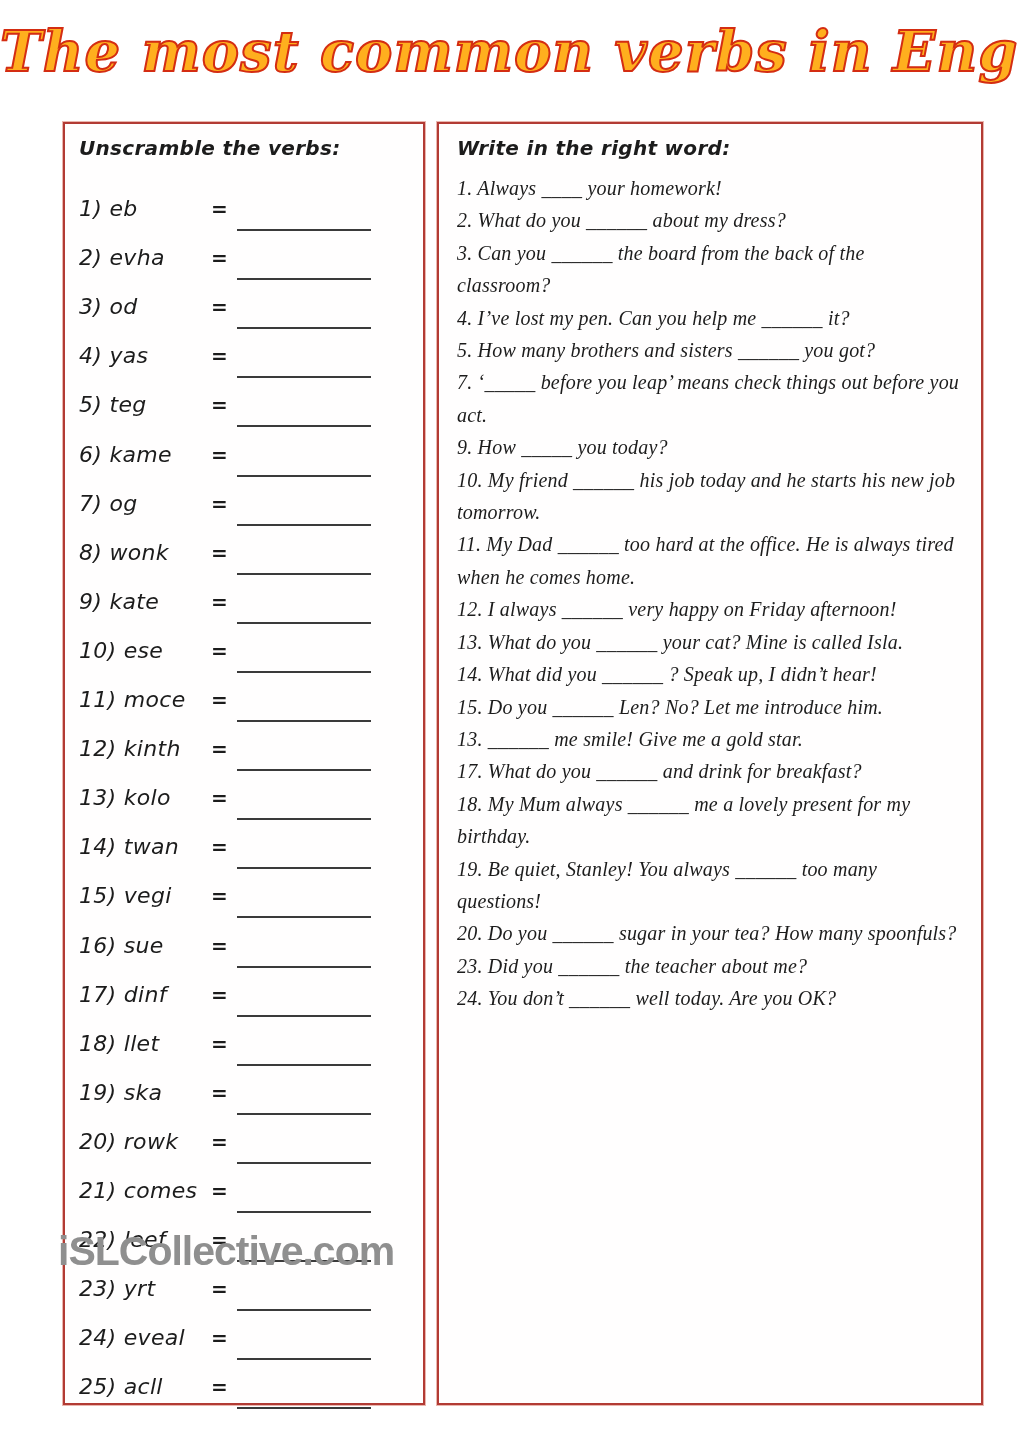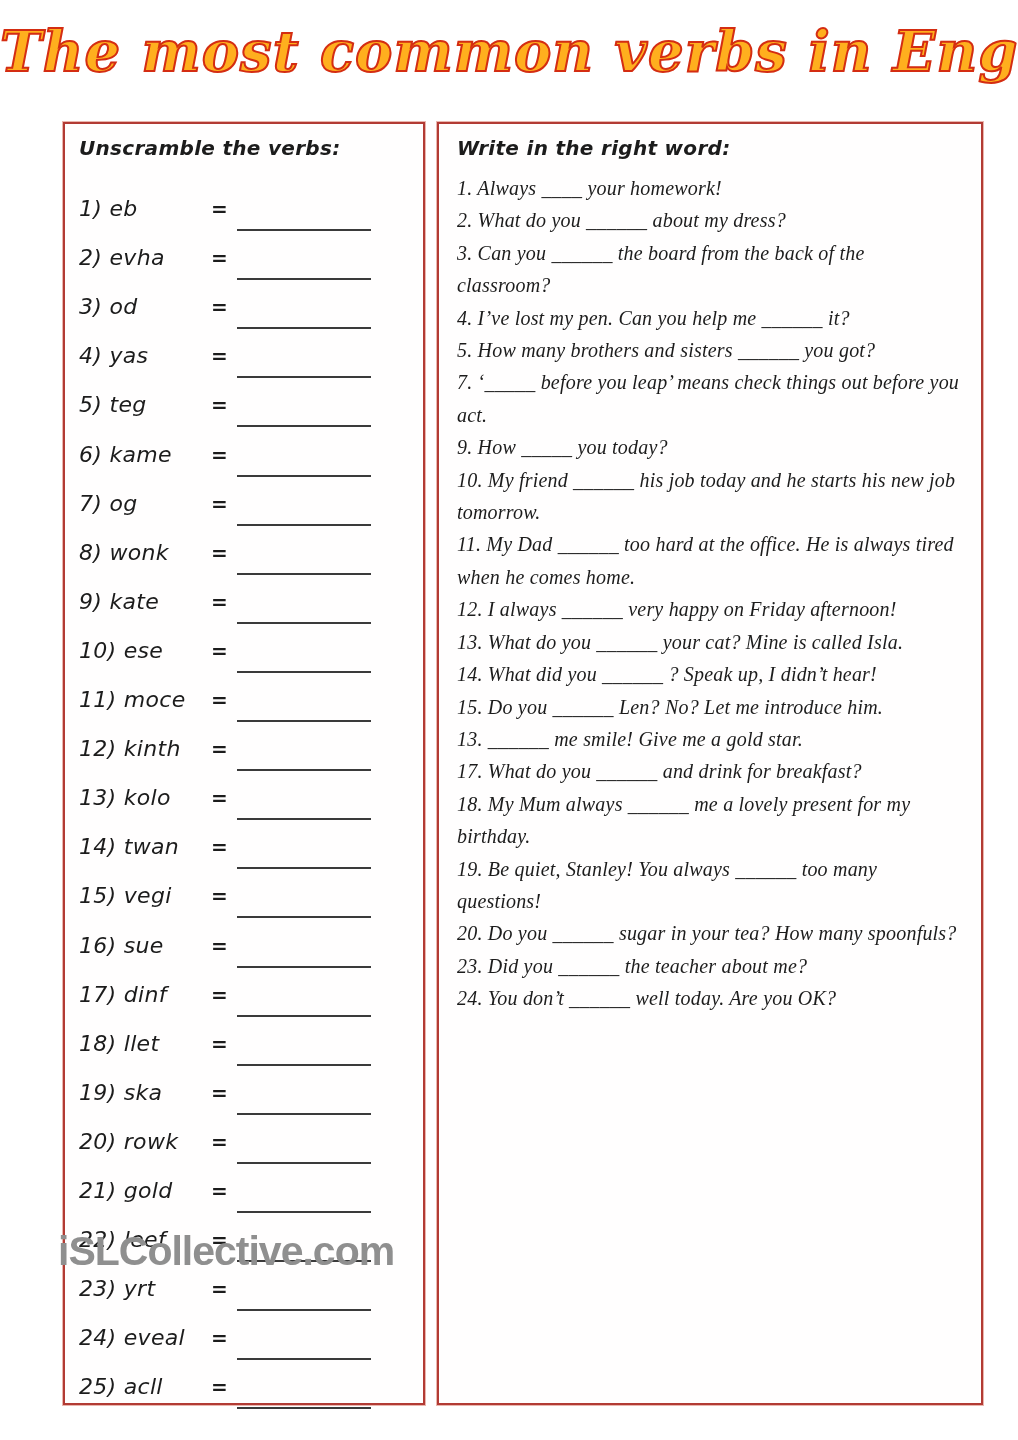--- a/index.html
+++ b/index.html
@@ -192,21 +192,21 @@
           <span class="nw"><span>19)</span><span> ska</span></span>
           <span class="eq">=</span>
           <span class="blank"></span>
         </div>
         <div class="lrow">
           <span class="nw"><span>20)</span><span> rowk</span></span>
           <span class="eq">=</span>
           <span class="blank"></span>
         </div>
         <div class="lrow">
-          <span class="nw"><span>21)</span><span> gold</span></span>
+          <span class="nw"><span>21)</span><span> comes</span></span>
           <span class="eq">=</span>
           <span class="blank"></span>
         </div>
         <div class="lrow">
           <span class="nw"><span>22)</span><span> leef</span></span>
           <span class="eq">=</span>
           <span class="blank"></span>
         </div>
         <div class="lrow">
           <span class="nw"><span>23)</span><span> yrt</span></span>

